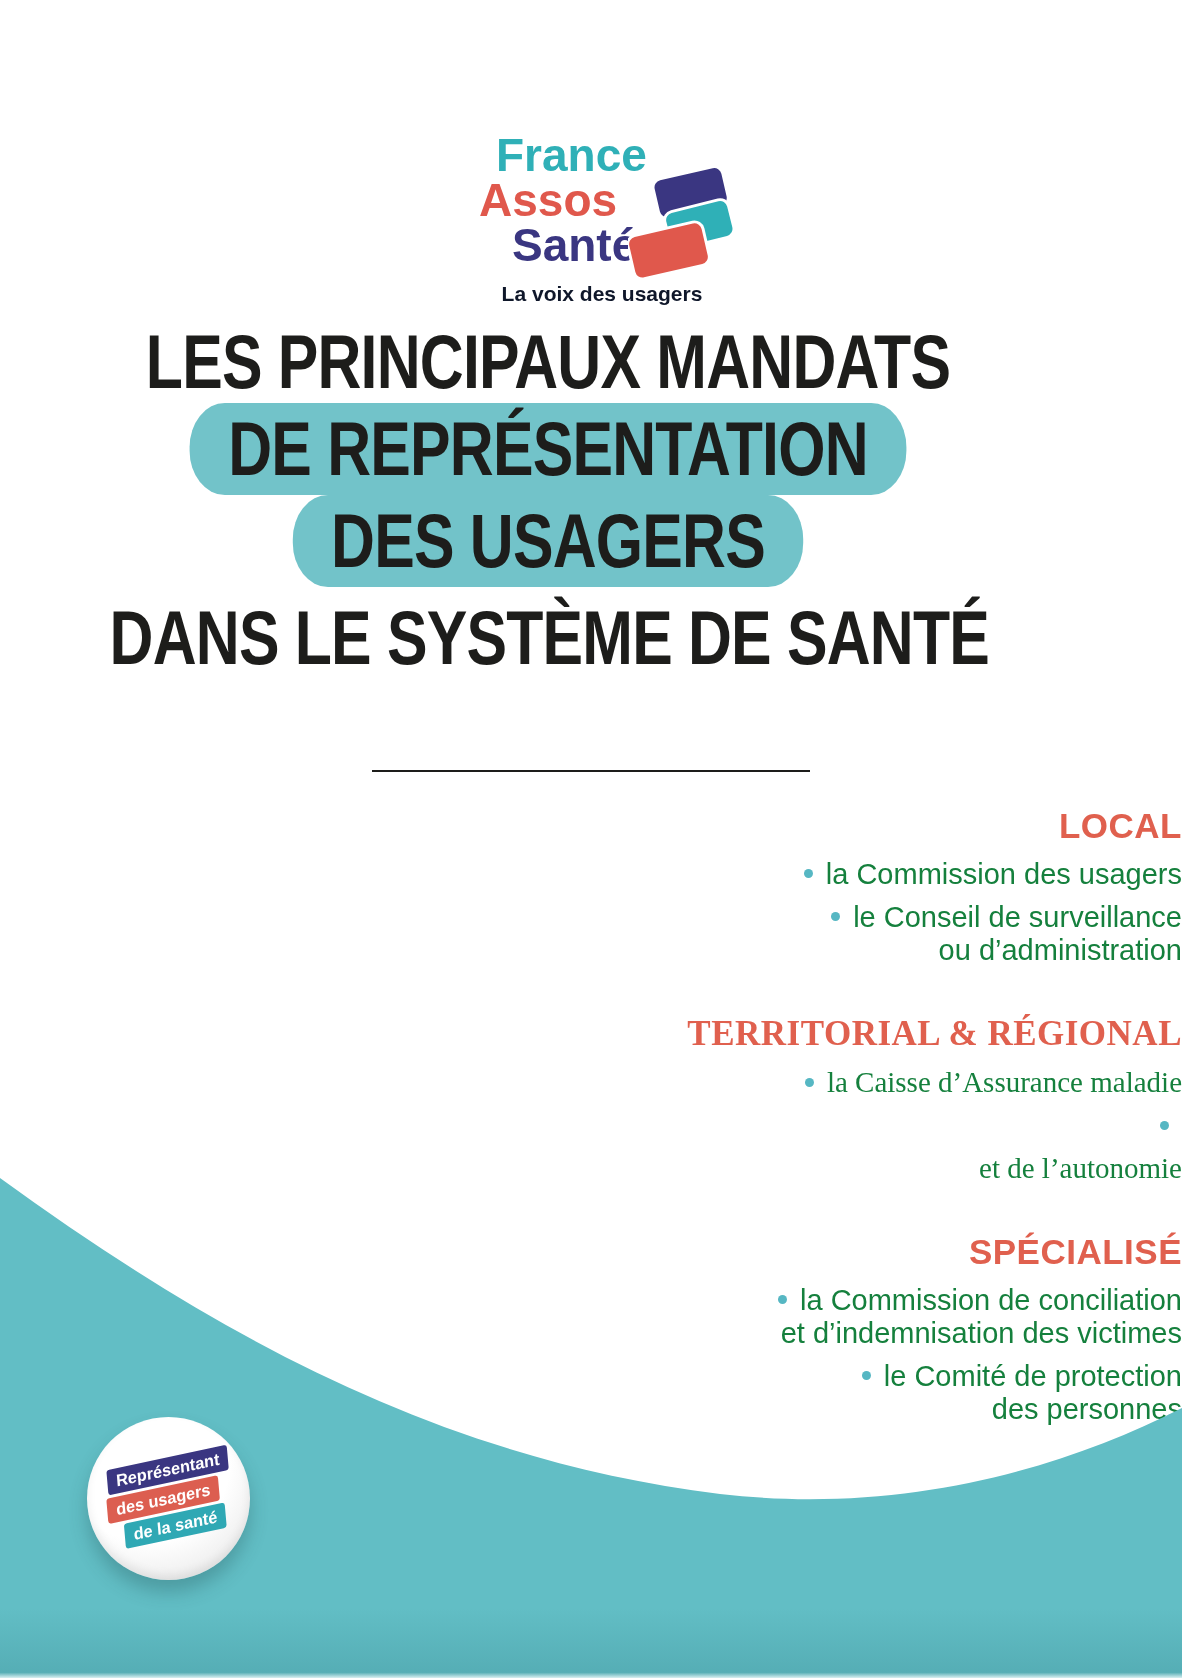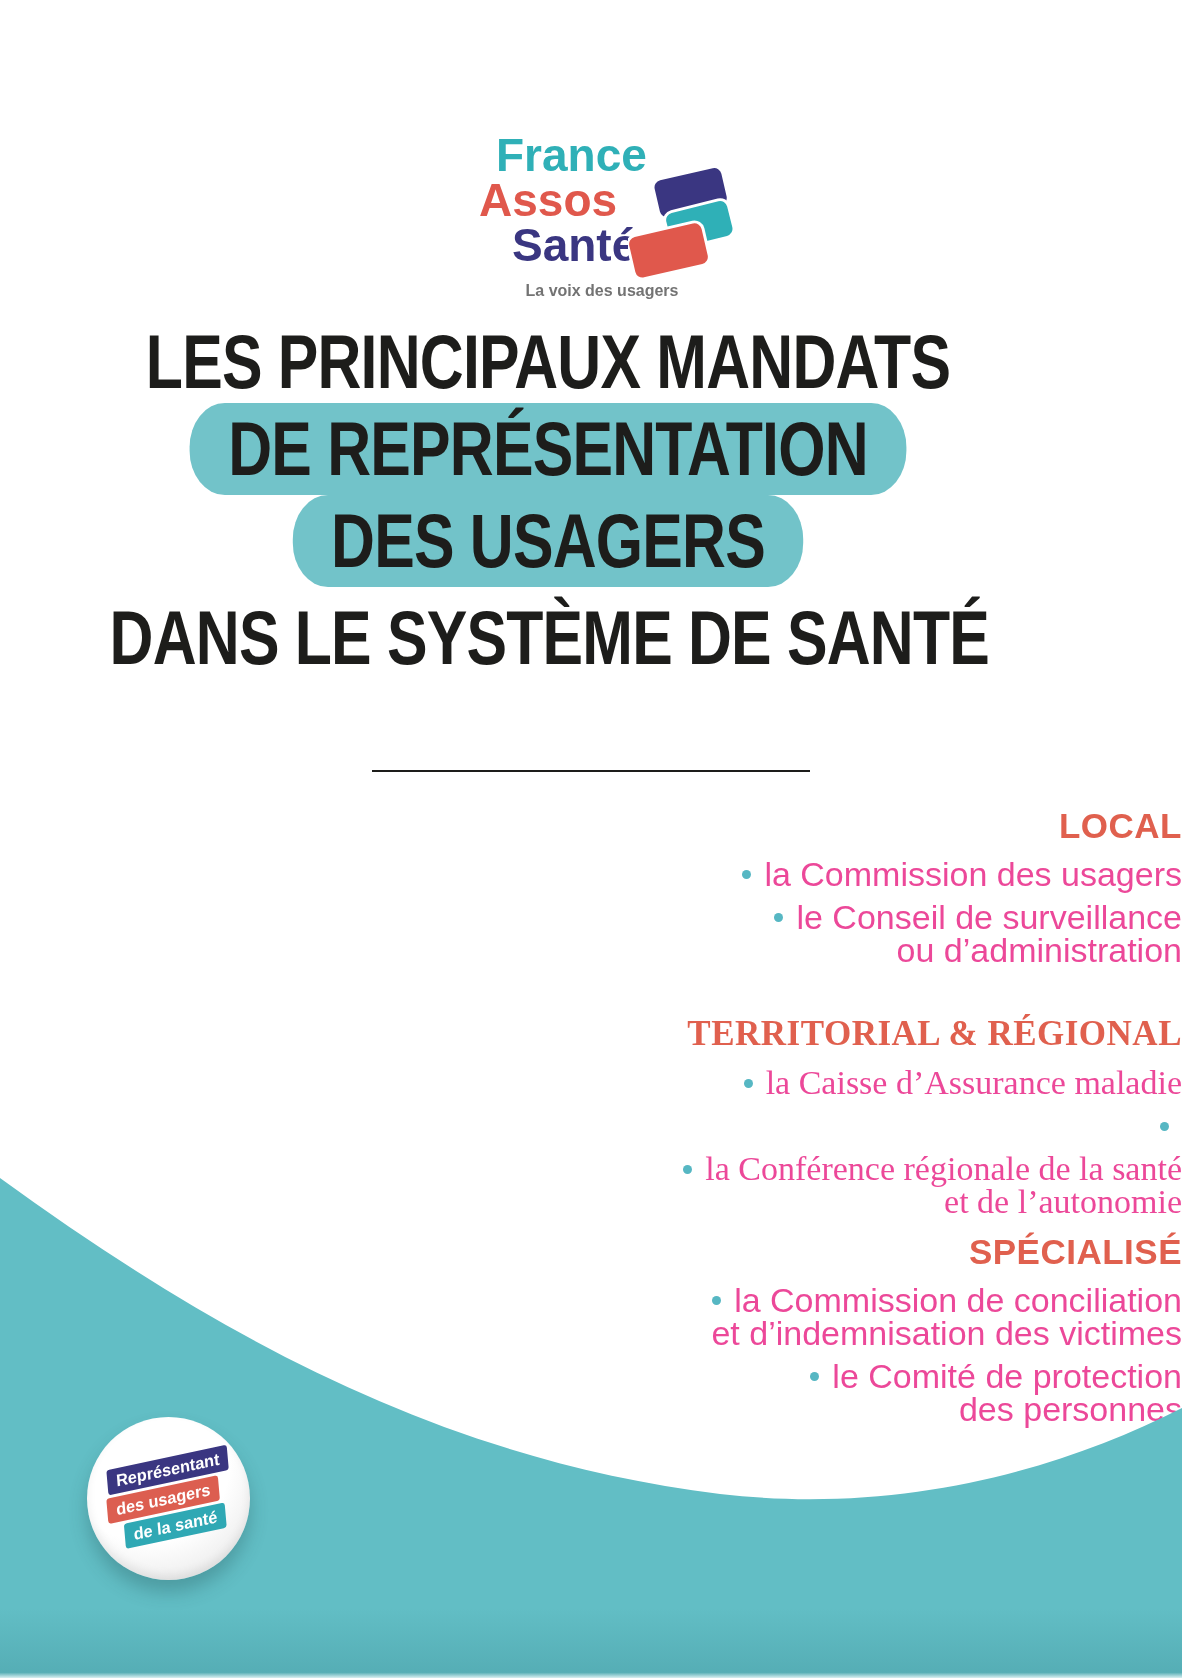--- a/index.html
+++ b/index.html
@@ -11,21 +11,21 @@
   .page{position:absolute;inset:0;}
 
   
   .logo{position:absolute;left:452px;top:102px;width:300px;height:180px;margin-top:30px;}
   .logo .word{position:absolute;font-weight:bold;font-size:46px;line-height:46px;letter-spacing:0;}
   .logo .france{left:44px;top:0;color:#2FB0B7;}
   .logo .assos{left:27px;top:45px;color:#E0584C;}
   .logo .sante{left:60px;top:90px;color:#3A3681;}
   .logo .flags{position:absolute;left:176px;top:34px;width:106px;height:112px;}
   .logo .tagline{position:absolute;left:0;top:150px;width:300px;text-align:center;
-    font-weight:bold;font-size:16px;color:#737373;}
+    font-weight:bold;font-size:21px;color:#0f172a;}
 
   
   .title-line{position:absolute;left:0;width:1096px;text-align:center;
     font-weight:bold;color:#1D1D1B;letter-spacing:-1px;
     transform:scaleX(0.80);transform-origin:50% 50%;
     font-size:76px;line-height:80px;white-space:nowrap;}
   .t1{top:322px;}
   .t2{top:403px;}
   .t3{top:495px;}
   .t4{top:598px;}
@@ -37,21 +37,21 @@
   .divider{width:438px;height:2px;background:#1D1D1B;margin:0 auto;}
 
   
   .section{position:absolute;left:0;width:1182px;text-align:right;}
   .sec-local{top:806px;}
   .sec-terr{top:1014px;font-family:Liberation Serif, serif;}
   .sec-spec{top:1232px;}
   .section h2{margin:0 0 12px 0;font-size:35px;line-height:40px;font-weight:bold;
     color:#E0604E;letter-spacing:0.5px;}
   .item{margin-bottom:10px;}
-  .item .line{display:block;font-size:34px;line-height:33px;color:#ec4899;}
+  .item .line{display:block;font-size:29px;line-height:33px;color:#15803d;}
   .dot{display:inline-block;width:9px;height:9px;border-radius:50%;
     background:#56B7C3;margin-right:13px;vertical-align:middle;position:relative;top:-3px;}
 
   
   .wave{position:absolute;left:0;top:1170px;width:1182px;height:508px;z-index:1;}
   .wave-shade{position:absolute;left:0;bottom:0;width:1182px;height:70px;z-index:2;
     background:linear-gradient(to bottom, rgba(20,90,100,0) 0%, rgba(20,90,100,0.16) 92%, rgba(230,245,246,0.9) 100%);}
 
   
   .badge{position:absolute;left:87px;top:1417px;width:163px;height:163px;border-radius:50%;z-index:3;
@@ -108,21 +108,20 @@
 
   <section class="section sec-terr">
     <h2>TERRITORIAL &amp; RÉGIONAL</h2>
     <div class="item">
       <span class="line"><span class="dot"></span><span>la Caisse d’Assurance maladie</span></span>
     </div>
     <div class="item">
       <span class="line"><span class="dot"></span></span>
     </div>
     <div class="item">
-      <span class="line"><span class="dot"></span><span>la Conférence régionale de la santé</span></span>
       <span class="line">et de l’autonomie</span>
     </div>
   </section>
 
   <section class="section sec-spec">
     <h2>SPÉCIALISÉ</h2>
     <div class="item">
       <span class="line"><span class="dot"></span><span>la Commission de conciliation</span></span>
       <span class="line">et d’indemnisation des victimes</span>
     </div>

